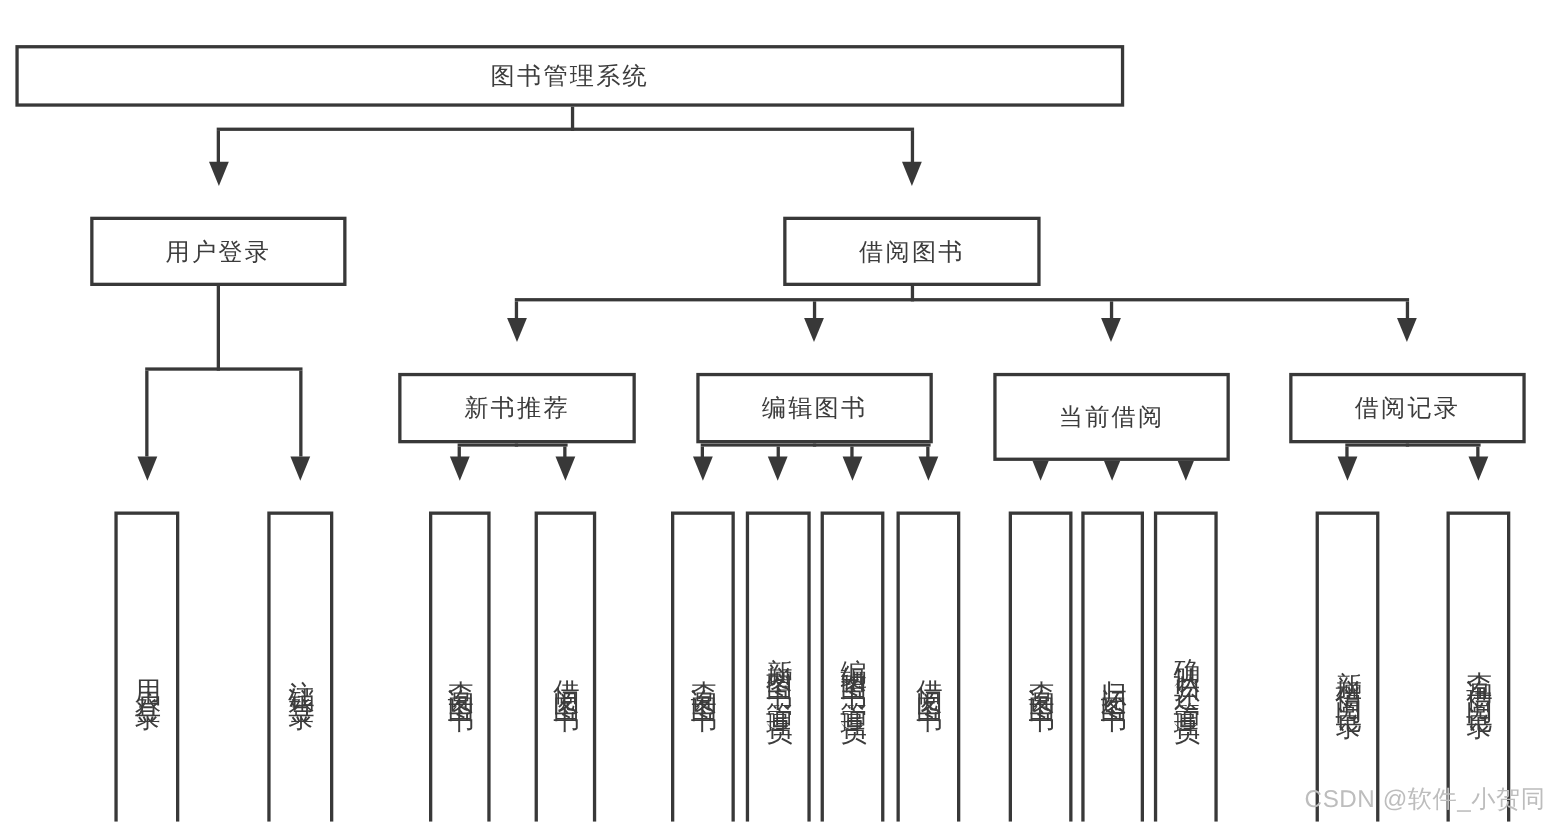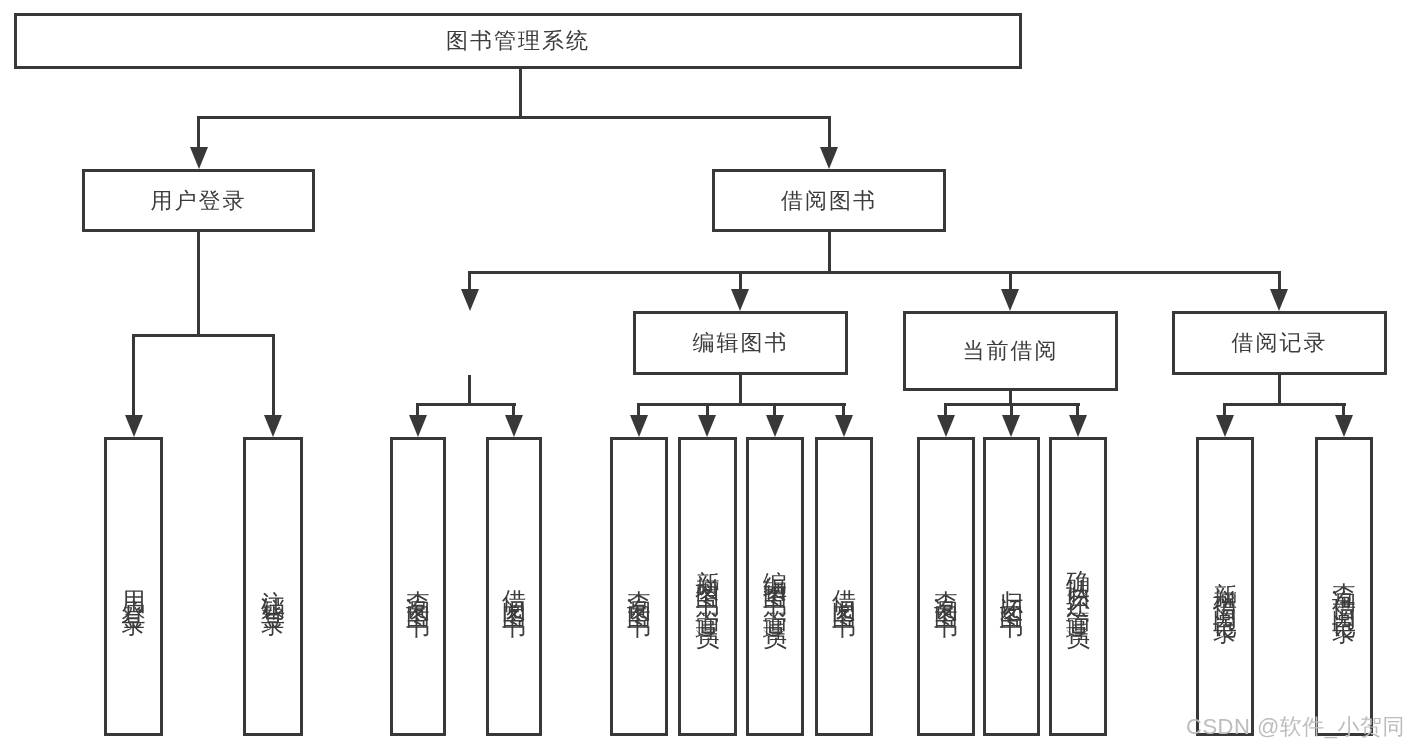--- a/index.html
+++ b/index.html
@@ -4,21 +4,21 @@
 <style>
   html,body{margin:0;padding:0;background:#ffffff;}
   .canvas{
     position:relative;width:1405px;height:747px;background:#ffffff;
     font-family:"Liberation Sans",sans-serif;overflow:hidden;
   }
   
   .hbox,.vbox{
     position:absolute;background:#ffffff;border:3px solid #383838;
     box-sizing:border-box;display:flex;align-items:center;justify-content:center;
-    color:#3c3c3c;z-index:2;
+    color:#3c3c3c;z-index:2;margin-top:28px;
   }
   .hbox{font-size:22px;letter-spacing:2px;white-space:nowrap;}
   .root-box{font-size:22px;}
   .vbox span{
     writing-mode:vertical-rl;text-orientation:mixed;
     font-size:24px;letter-spacing:8px;line-height:1;
   }
   
   .vline{position:absolute;width:3px;background:#383838;z-index:1;}
   .hline{position:absolute;height:3px;background:#383838;z-index:1;}
@@ -67,20 +67,23 @@
   <div class="hline" style="left:468px;top:271px;width:813px;"></div>
   <div class="vline" style="left:468px;top:274px;height:18px;"></div>
   <div class="arrow" style="left:461px;top:289px;"></div>
   <div class="vline" style="left:739px;top:274px;height:18px;"></div>
   <div class="arrow" style="left:731px;top:289px;"></div>
   <div class="vline" style="left:1009px;top:274px;height:18px;"></div>
   <div class="arrow" style="left:1001px;top:289px;"></div>
   <div class="vline" style="left:1278px;top:274px;height:18px;"></div>
   <div class="arrow" style="left:1270px;top:289px;"></div>
 
+  <div class="hbox" style="left:362px;top:311px;width:216px;height:64px;">
+    <span>新书推荐</span>
+  </div>
   <div class="hbox" style="left:633px;top:311px;width:215px;height:64px;">
     <span>编辑图书</span>
   </div>
   <div class="hbox" style="left:903px;top:311px;width:215px;height:80px;">
     <span>当前借阅</span>
   </div>
   <div class="hbox" style="left:1172px;top:311px;width:215px;height:64px;">
     <span>借阅记录</span>
   </div>
 

